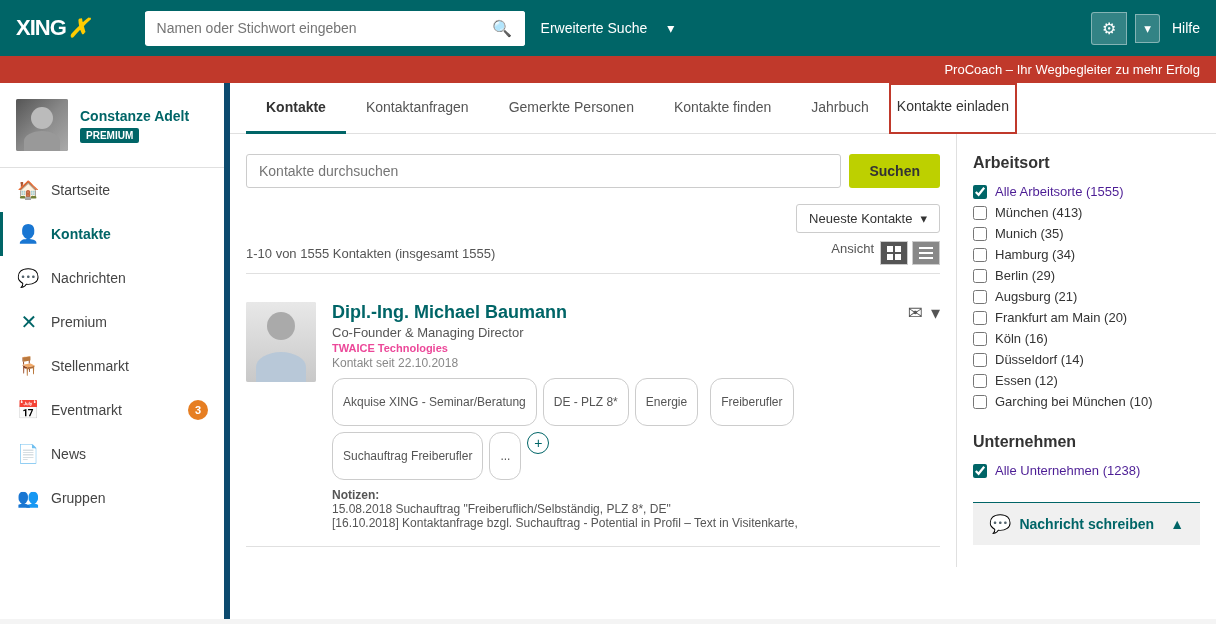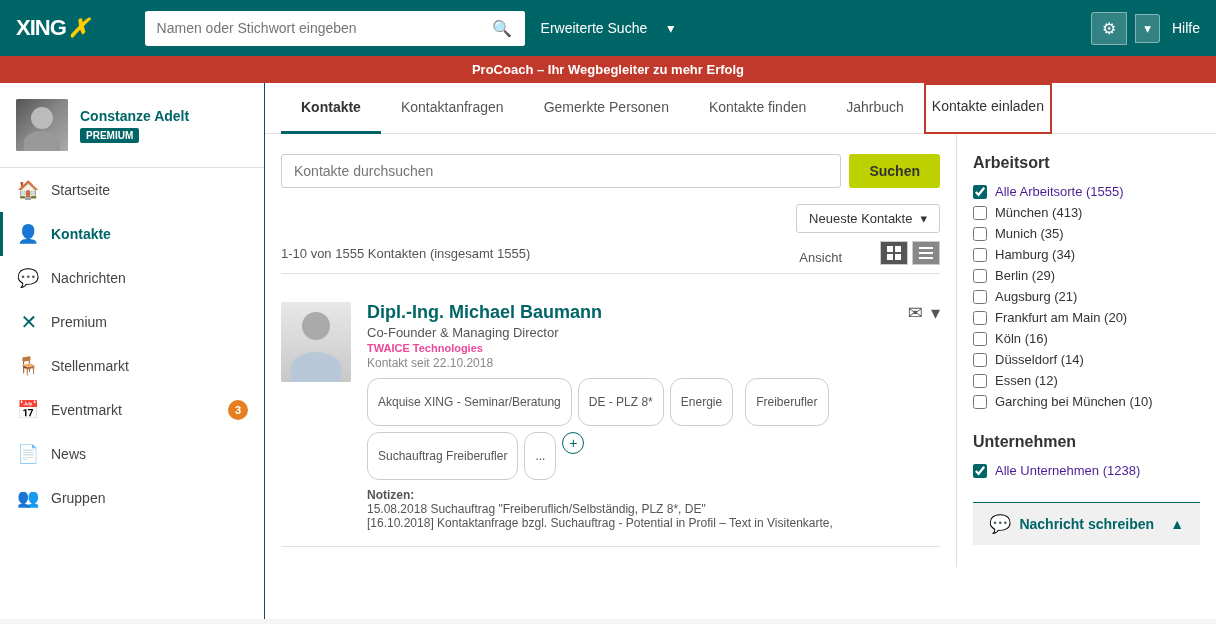--- a/index.html
+++ b/index.html
@@ -85,37 +85,37 @@
       color: white;
       font-size: 14px;
       cursor: pointer;
       margin-left: 4px;
     }
 
     
     .promo-bar {
       background: #c0392b;
       color: white;
-      text-align: center;
+      text-align: right;
       padding: 6px 16px;
       font-size: 13px;
-      font-weight: bold;
+      font-weight: normal;
     }
 
     
     .layout {
       display: flex;
       min-height: calc(100vh - 56px - 32px);
     }
 
     
     .sidebar {
-      width: 265px;
+      width: 230px;
       background: white;
-      border-right: 1px solid #0c4a6e;
+      border-right: 6px solid #0c4a6e;
       flex-shrink: 0;
     }
     .user-profile {
       display: flex;
       align-items: center;
       gap: 12px;
       padding: 16px;
       border-bottom: 1px solid #e0e0e0;
     }
     .avatar {
@@ -562,21 +562,21 @@
 
         <div class="sort-bar">
           <div class="sort-dropdown">
             <span>Neueste Kontakte</span>
             <span>▾</span>
           </div>
         </div>
 
         <div class="count-bar">
           <span class="count-text">1-10 von 1555 Kontakten (insgesamt 1555)</span>
-          <div style="display:flex;align-items:flex-end;gap:32px;">
+          <div style="display:flex;align-items:flex-start;">
             <span class="ansicht-label">Ansicht</span>
             <div class="view-toggle">
               <button class="view-btn grid">
                 <svg width="14" height="14" viewBox="0 0 14 14" fill="white">
                   <rect x="0" y="0" width="6" height="6"></rect>
                     <rect x="8" y="0" width="6" height="6"></rect>
                   <rect x="0" y="8" width="6" height="6"></rect>
                     <rect x="8" y="8" width="6" height="6"></rect>
                 </svg>
               </button>

